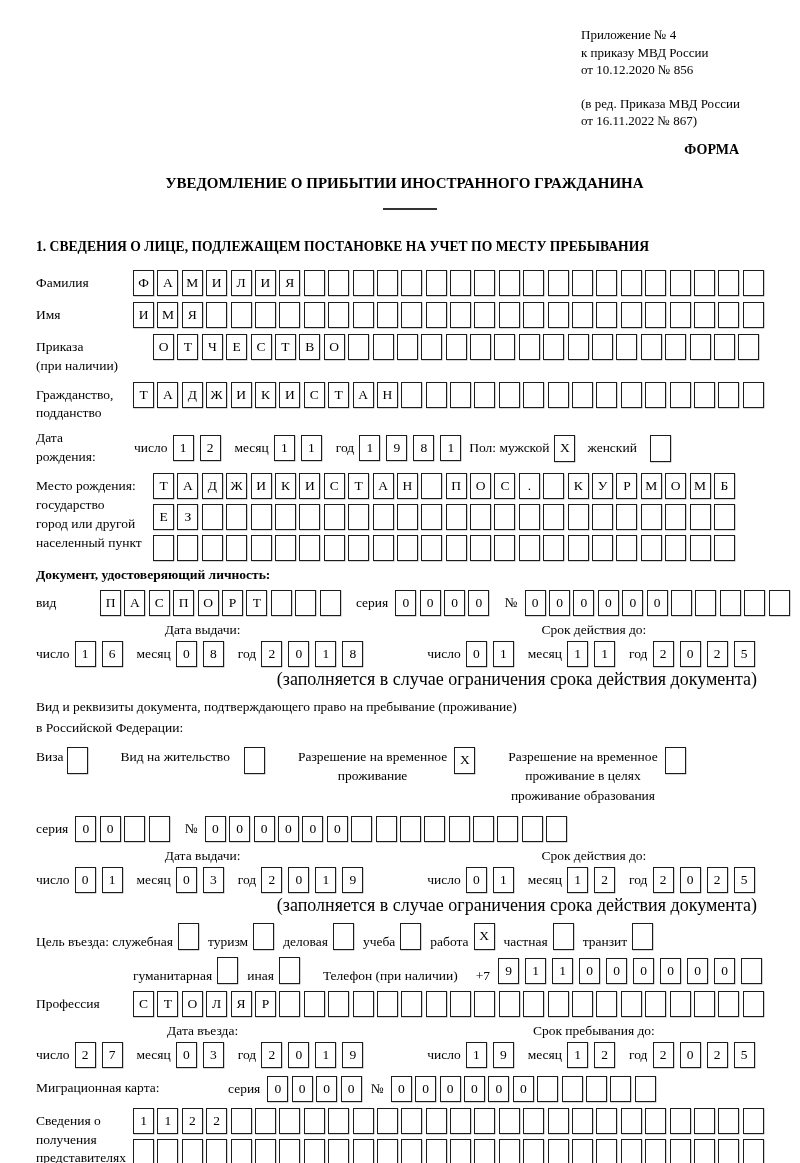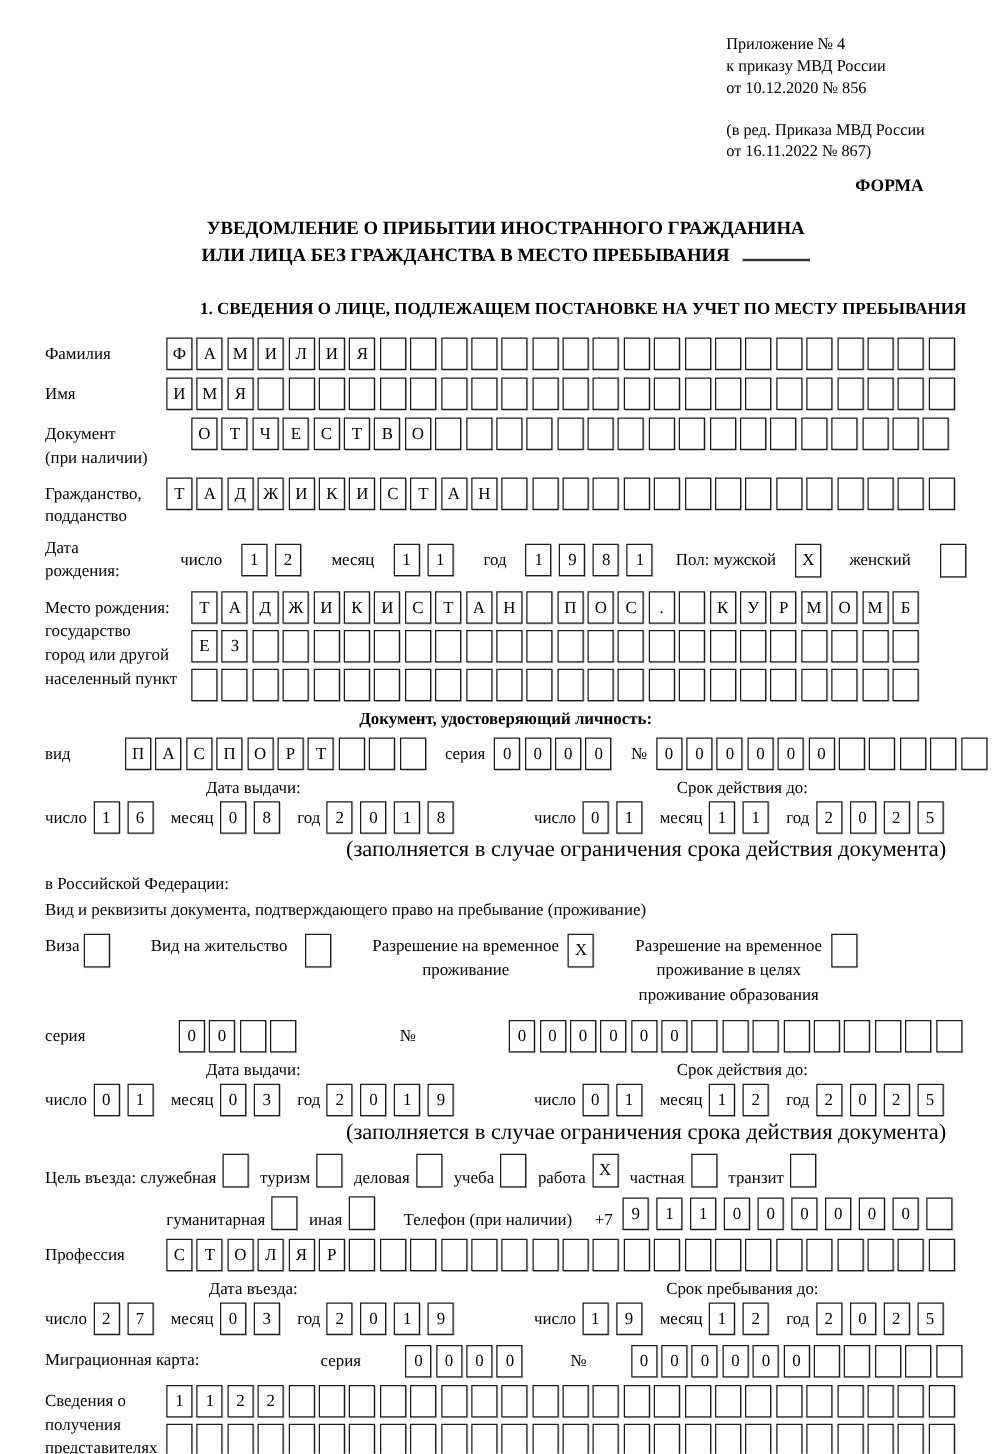--- a/index.html
+++ b/index.html
@@ -13,25 +13,25 @@
   }
   .page { padding: 26px 27px 0 36px; }
 
   
   .appendix { margin-left: auto; width: 192px; line-height: 1.35; font-size: 13px; }
   .amend { margin-top: 16px; }
   .forma { text-align: right; font-weight: bold; padding-right: 34px; margin-top: 12px; font-size: 14px; }
 
   .title { text-align: center; font-weight: bold; font-size: 15px; margin-top: 14px; line-height: 1.5; }
   .blank { display: inline-block; width: 54px; border-bottom: 2px solid #333; height: 13px; margin-left: 10px; }
-  .section { text-align: right; font-weight: bold; font-size: 13.6px; margin-top: 22px; margin-bottom: 15px; }
+  .section { text-align: left; font-weight: bold; font-size: 13.6px; margin-top: 22px; margin-bottom: 15px; }
 
   
   .frow { display: flex; align-items: flex-start; margin-bottom: 6px; }
-  .vcenter { align-items: center; justify-content: space-between; }
+  .vcenter { align-items: center; }
   .flabel { flex-shrink: 0; line-height: 1.4; padding-top: 4px; }
   .w97 { width: 97px; } .w117 { width: 117px; } .w86 { width: 90px; }
 
   .cells { display: flex; flex-wrap: nowrap; }
   .cell {
     width: 21px; height: 26px; flex-shrink: 0;
     border: 1.5px solid #1c1c1c; margin-right: 3.4px;
     display: inline-flex; align-items: center; justify-content: center;
     font-size: 13.5px; background: #fff; box-shadow: 0.5px 0.5px 0 #aaa;
   }
@@ -42,21 +42,21 @@
     width: 21px; height: 27px; flex-shrink: 0;
     border: 1.5px solid #1c1c1c; background: #fff;
     display: inline-flex; align-items: center; justify-content: center;
     font-size: 13.5px; box-shadow: 0.5px 0.5px 0 #aaa;
   }
   .dlabel { margin: 0 5px 0 8px; white-space: nowrap; }
   .dlabel.first { margin-left: 0; }
   .inlabel { margin: 0 7px 0 12px; padding-top: 4px; white-space: nowrap; }
   .inlabel.first { margin-left: 0; }
 
-  .docheading { text-align: center; font-weight: bold; margin: 4px 0 7px 0; }
+  .docheading { text-align: left; font-weight: bold; margin: 4px 0 7px 0; }
 
   
   .dategrid { display: flex; margin-bottom: 2px; }
   .dcol.right { margin-left: 58px; }
   .dhead { text-align: center; margin-bottom: 3px; }
   .dline { display: flex; align-items: center; }
   .dnote { font-size: 18px; text-align: right; padding-right: 16px; margin: 1px 0 7px 0; }
 
   .restext { line-height: 1.55; }
   .resopts { display: flex; align-items: flex-start; margin: 8px 0 10px 0; gap: 20px; }
@@ -83,21 +83,21 @@
       <div>(в ред. Приказа МВД России</div>
       <div>от 16.11.2022 № 867)</div>
     </div>
   </div>
 
   <div class="forma">ФОРМА</div>
 
   <div class="title">
     <div>УВЕДОМЛЕНИЕ О ПРИБЫТИИ ИНОСТРАННОГО ГРАЖДАНИНА</div>
     <div>
-      <span>ИЛИ ЛИЦА БЕЗ ГРАЖДАНСТВА В МЕСТО ПРЕБЫВАНИЯ</span><span class="blank"></span>
+      <span class="blank"></span>
     </div>
   </div>
 
   <div class="section">1. СВЕДЕНИЯ О ЛИЦЕ, ПОДЛЕЖАЩЕМ ПОСТАНОВКЕ НА УЧЕТ ПО МЕСТУ ПРЕБЫВАНИЯ</div>
 
   <div class="frow">
     <span class="flabel w97">Фамилия</span>
     <span class="cells">
         <span class="cell">Ф</span>
         <span class="cell">А</span>
@@ -155,21 +155,21 @@
         <span class="cell"></span>
         <span class="cell"></span>
         <span class="cell"></span>
         <span class="cell"></span>
         <span class="cell"></span>
       </span>
   </div>
 
   <div class="frow">
     <span class="flabel w117">
-      <div>Документ</div>
+      <div>Приказа</div>
       <div>(при наличии)</div>
     </span>
     <span class="cells">
         <span class="cell">О</span>
         <span class="cell">Т</span>
         <span class="cell">Ч</span>
         <span class="cell">Е</span>
         <span class="cell">С</span>
         <span class="cell">Т</span>
         <span class="cell">В</span>
@@ -423,22 +423,22 @@
             <span class="cell">2</span>
             <span class="cell">0</span>
             <span class="cell">2</span>
             <span class="cell">5</span>
           </span>
       </div>
     </div>
   </div>
   <div class="dnote">(заполняется в случае ограничения срока действия документа)</div>
 
+  <div class="restext">Вид и реквизиты документа, подтверждающего право на пребывание (проживание)</div>
   <div class="restext">в Российской Федерации:</div>
-  <div class="restext">Вид и реквизиты документа, подтверждающего право на пребывание (проживание)</div>
 
   <div class="resopts">
     <div class="ropt">
       <span class="rlines">
           <div>Виза</div>
         </span>
       <span class="cb" style="margin-left:3px"></span>
     </div>
     <div class="ropt">
       <span class="rlines">

